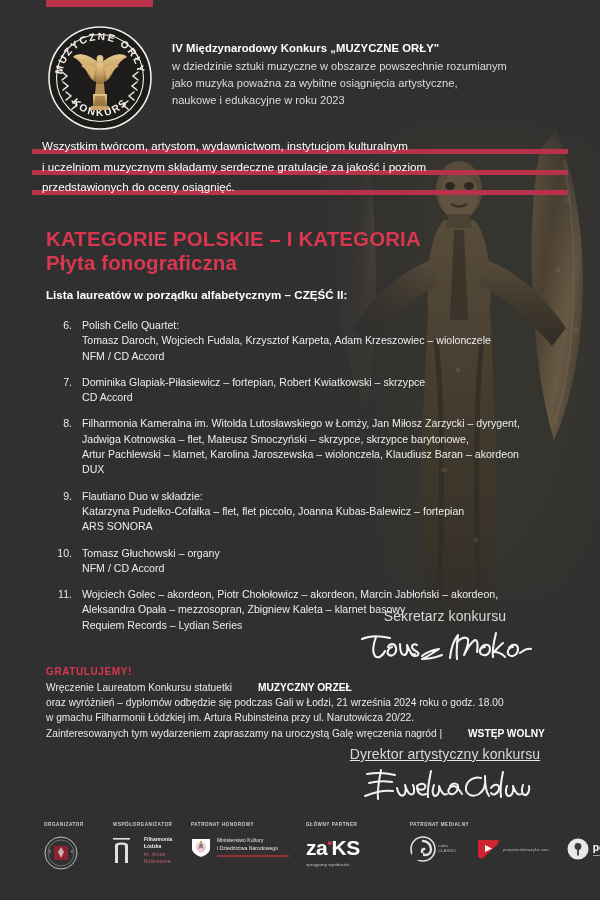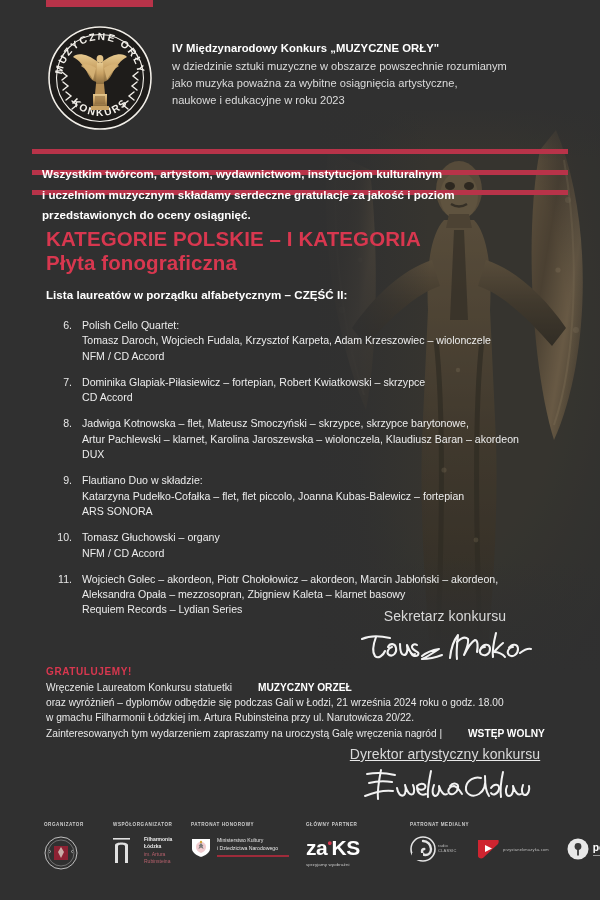--- a/index.html
+++ b/index.html
@@ -126,26 +126,25 @@
     height: 5px;
     width: 100%;
     background: #b83349;
   }
   .greet-text {
     position: relative;
     z-index: 2;
     display: inline-block;
     margin-left: 10px;
     font-size: 11.6px;
-    font-weight: 700;
+    font-weight: 400;
     color: #ffffff;
     line-height: 19.5px;
     background: transparent;
     letter-spacing: 0.02px;
-    margin-top: 28px;
   }
 
   
   .cat {
     position: absolute;
     left: 46px;
     top: 228px;
     width: 420px;
   }
   .cat-line1 {
@@ -492,20 +491,21 @@
         <div class="laureate-num">7.</div>
         <div class="laureate-body">
           <div class="laureate-line">Dominika Glapiak-Piłasiewicz – fortepian, Robert Kwiatkowski – skrzypce</div>
           <div class="laureate-line">CD Accord</div>
         </div>
       </div>
 
       <div class="laureate">
         <div class="laureate-num">8.</div>
         <div class="laureate-body">
+          <div class="laureate-line">Filharmonia Kameralna im. Witolda Lutosławskiego w Łomży, Jan Miłosz Zarzycki – dyrygent,</div>
           <div class="laureate-line">Jadwiga Kotnowska – flet, Mateusz Smoczyński – skrzypce, skrzypce barytonowe,</div>
           <div class="laureate-line">Artur Pachlewski – klarnet, Karolina Jaroszewska – wiolonczela, Klaudiusz Baran – akordeon</div>
           <div class="laureate-line">DUX</div>
         </div>
       </div>
 
       <div class="laureate">
         <div class="laureate-num">9.</div>
         <div class="laureate-body">
           <div class="laureate-line">Flautiano Duo w składzie:</div>

